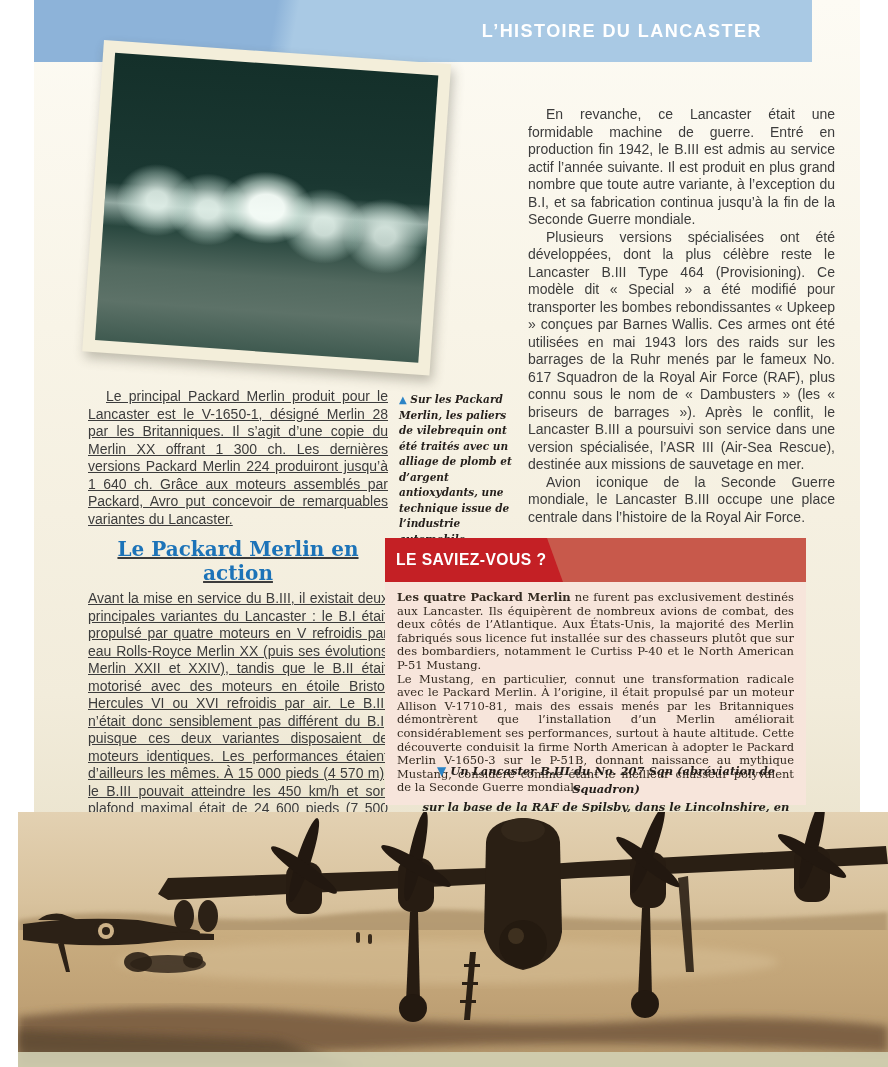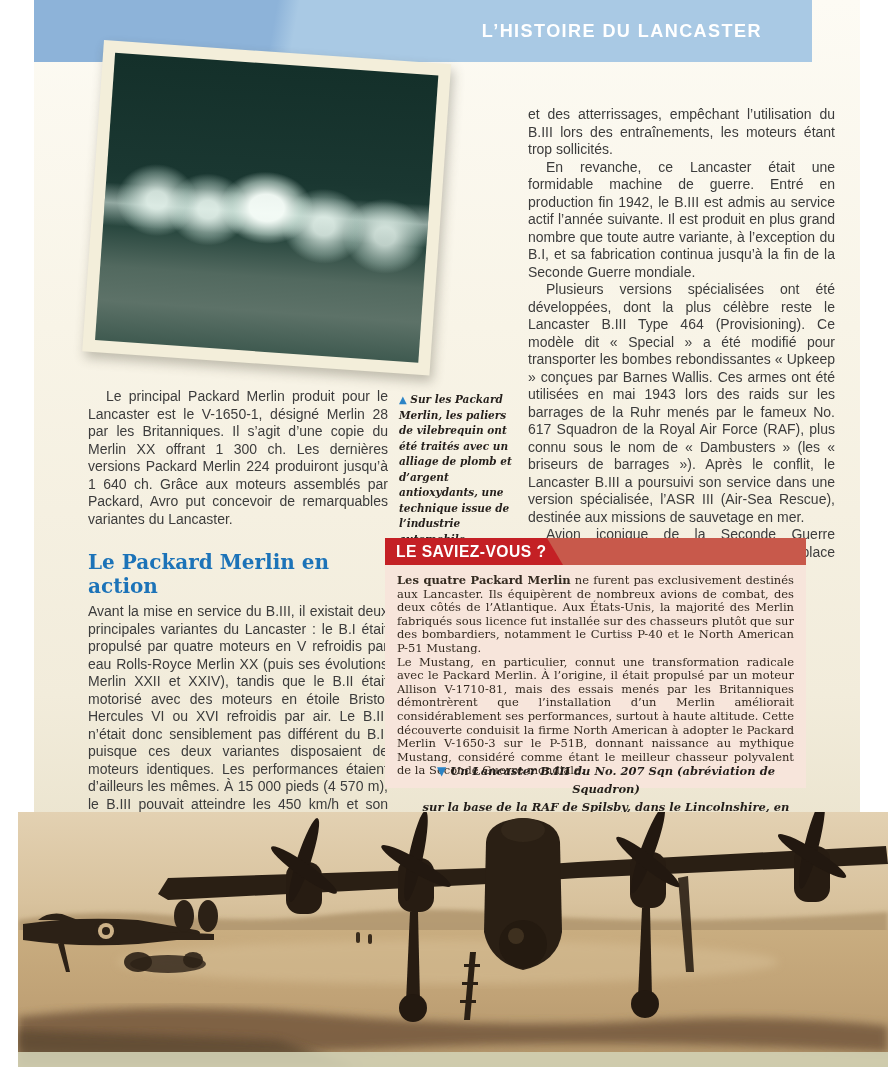--- a/index.html
+++ b/index.html
@@ -31,38 +31,38 @@
       radial-gradient(58px 52px at 87% 57%, rgba(232,246,239,.78) 0 18%, rgba(198,224,214,.33) 55%, rgba(0,0,0,0) 72%),
       linear-gradient(180deg, rgba(255,255,255,0) 45%, rgba(240,255,248,.55) 52%, rgba(255,255,255,0) 60%),
       linear-gradient(180deg,#14302a 0%,#1a3731 40%,#23423a 58%,#52695f 74%,#5d7268 86%,#3f5a50 100%);}
   .blue-sliver{position:absolute;left:86px;top:332px;width:112px;height:13px;
     background:#b9d4ea;transform:rotate(4deg);}
 
   
   .bodytext{font-size:14px;line-height:17.5px;text-align:justify;color:#3c3c3c;}
   .bodytext p{margin:0;}
   .ind{text-indent:18px;}
-  .col-left{position:absolute;left:88px;top:388px;width:300px;}
+  .col-left{position:absolute;left:88px;top:388px;width:300px;text-decoration:underline;}
   .col-right{position:absolute;left:528px;top:106px;width:307px;}
   .section-heading{font-family:"DejaVu Serif","Liberation Serif",serif;
     font-weight:bold;font-size:20px;line-height:24px;color:#1c73b8;
-    margin:22px 0 5px 0;text-align:left;text-indent:0;}
+    margin:9px 0 5px 0;text-align:center;text-indent:0;}
 
   
   .caption{font-family:"DejaVu Serif","Liberation Serif",serif;
     font-style:italic;font-weight:bold;color:#241f1b;}
   .caption-top{position:absolute;left:399px;top:392px;width:118px;
     font-size:10.5px;line-height:15.5px;text-align:left;}
   .tri{color:#2b84c6;font-style:normal;font-size:10px;letter-spacing:0;}
   .caption-bottom{position:absolute;left:406px;top:762px;width:400px;
     font-size:11.5px;line-height:18px;text-align:center;}
 
   
   .know{position:absolute;left:385px;top:538px;width:421px;}
-  .know-header{position:relative;height:27px;background:#c8594b;}
+  .know-header{position:relative;height:44px;background:#c8594b;}
   .know-header-dark{position:absolute;left:0;top:0;height:100%;width:178px;
     background:#c42025;clip-path:polygon(0 0,162px 0,178px 100%,0 100%);}
   .know-title{position:absolute;left:11px;top:50%;transform:translateY(-52%) scaleX(.92);
     transform-origin:left center;color:#fff;font-weight:bold;font-size:17px;
     letter-spacing:.5px;white-space:nowrap;}
   .know-body{background:#f7e5db;padding:9px 12px 10px 12px;
     font-family:"DejaVu Serif","Liberation Serif",serif;
     font-size:11.5px;line-height:13.6px;color:#332a20;text-align:justify;}
   .know-body p{margin:0;}
   .know-bold{font-weight:bold;}
@@ -90,21 +90,20 @@
   <p class="ind">Le principal Packard Merlin produit pour le Lancaster est le V-1650-1, désigné Merlin 28 par les Britanniques. Il s’agit d’une copie du Merlin XX offrant 1 300 ch. Les dernières versions Packard Merlin 224 produiront jusqu’à 1 640 ch. Grâce aux moteurs assemblés par Packard, Avro put concevoir de remarquables variantes du Lancaster.</p>
   <h2 class="section-heading">Le Packard Merlin en action</h2>
   <p>Avant la mise en service du B.III, il existait deux principales variantes du Lancaster : le B.I était propulsé par quatre moteurs en V refroidis par eau Rolls-Royce Merlin XX (puis ses évolutions Merlin XXII et XXIV), tandis que le B.II était motorisé avec des moteurs en étoile Bristol Hercules VI ou XVI refroidis par air. Le B.III n’était donc sensiblement pas différent du B.I, puisque ces deux variantes disposaient de moteurs identiques. Les performances étaient d’ailleurs les mêmes. À 15 000 pieds (4 570 m), le B.III pouvait atteindre les 450 km/h et son plafond maximal était de 24 600 pieds (7 500 m).</p>
   <p class="ind">Le seul souci rencontré avec les Packard V-1650-1 Merlin était leur tendance à surchauffer à basse altitude, particulièrement lors des décollages</p>
 </div>
 
 <div class="caption caption-top"><span class="tri">▲</span><span> Sur les Packard Merlin, les paliers de vilebrequin ont été traités avec un alliage de plomb et d’argent antioxydants, une technique issue de l’industrie automobile.</span>
 </div>
 
 <div class="col-right bodytext">
-  <p>et des atterrissages, empêchant l’utilisation du B.III lors des entraînements, les moteurs étant trop sollicités.</p>
   <p class="ind">En revanche, ce Lancaster était une formidable machine de guerre. Entré en production fin 1942, le B.III est admis au service actif l’année suivante. Il est produit en plus grand nombre que toute autre variante, à l’exception du B.I, et sa fabrication continua jusqu’à la fin de la Seconde Guerre mondiale.</p>
   <p class="ind">Plusieurs versions spécialisées ont été développées, dont la plus célèbre reste le Lancaster B.III Type 464 (Provisioning). Ce modèle dit « Special » a été modifié pour transporter les bombes rebondissantes « Upkeep » conçues par Barnes Wallis. Ces armes ont été utilisées en mai 1943 lors des raids sur les barrages de la Ruhr menés par le fameux No. 617 Squadron de la Royal Air Force (RAF), plus connu sous le nom de « Dambusters » (les « briseurs de barrages »). Après le conflit, le Lancaster B.III a poursuivi son service dans une version spécialisée, l’ASR III (Air-Sea Rescue), destinée aux missions de sauvetage en mer.</p>
   <p class="ind">Avion iconique de la Seconde Guerre mondiale, le Lancaster B.III occupe une place centrale dans l’histoire de la Royal Air Force.</p>
 </div>
 
 <div class="know">
   <div class="know-header">
     <div class="know-header-dark"></div>
     <div class="know-title">LE SAVIEZ-VOUS ?</div>
   </div>

